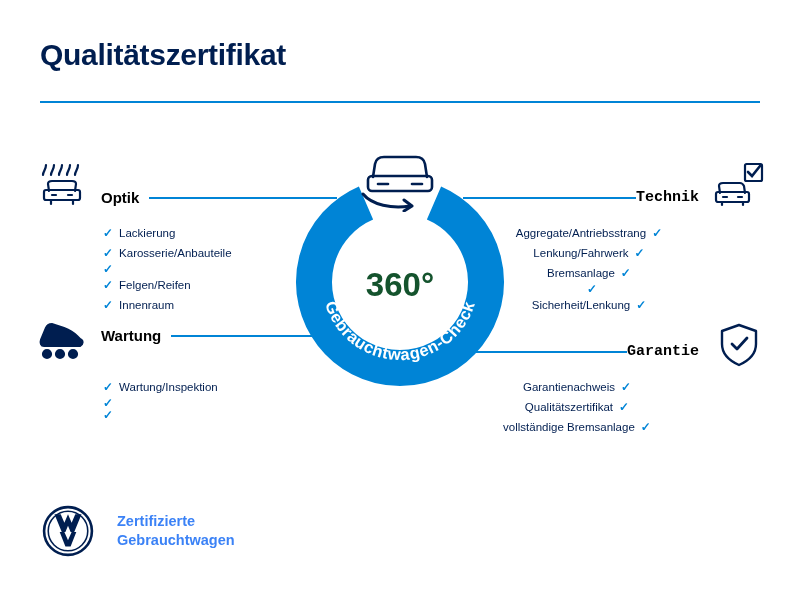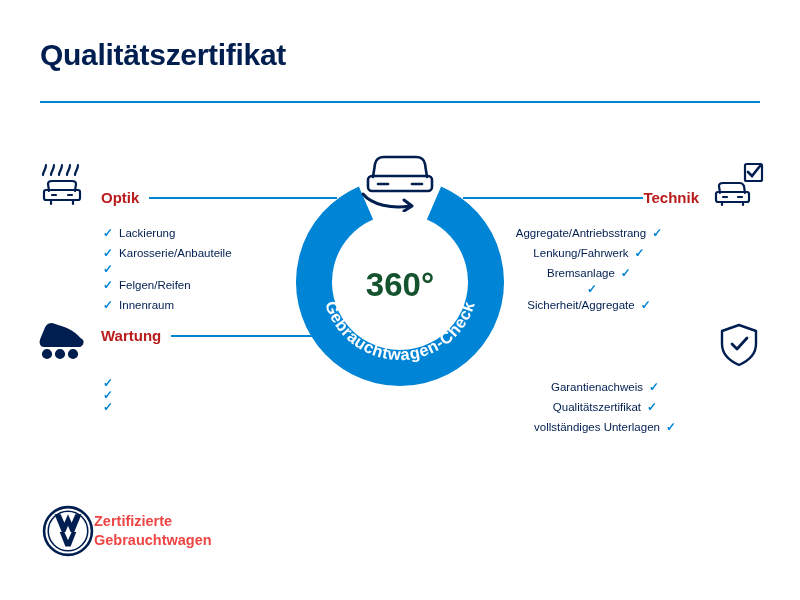--- a/index.html
+++ b/index.html
@@ -43,32 +43,32 @@
   
   .section-head {
     position: absolute;
     display: flex;
     align-items: center;
     width: 236px;
   }
   .section-head .label {
     font-size: 15px;
     font-weight: bold;
-    color: #b91c1c;
+    color: #000000;
     white-space: nowrap;
   }
   .section-head .rule {
     flex: 1 1 auto;
     height: 2px;
     background: #0084d6;
   }
   .section-head.left .label { margin-right: 10px; }
   .section-head.left .rule { margin-left: 0; }
   .section-head.right { justify-content: flex-end; }
-  .section-head.right .label { margin-left: 0; }
+  .section-head.right .label { margin-left: 0; font-family: Liberation Mono, monospace; }
 
   
   #head-optik    { left: 101px; top: 189px; }
   #head-technik  { left: 463px; top: 189px; }
   #head-wartung  { left: 101px; top: 327px; }
   #head-garantie { left: 463px; top: 343px; }
 
   
   .list {
     position: absolute;
@@ -89,21 +89,21 @@
     line-height: 1;
     font-weight: bold;
     display: inline-block;
   }
   .list.left .chk { margin-right: 6px; }
   .list.right .chk { margin-left: 6px; }
 
   #list-optik    { left: 103px; top: 223px; width: 220px; }
   #list-technik  { left: 479px; top: 223px; width: 220px; }
   #list-wartung  { left: 103px; top: 377px; width: 220px; }
-  #list-garantie { left: 495px; top: 377px; width: 220px; }
+  #list-garantie { left: 467px; top: 377px; width: 220px; }
 
   
   .icon-box {
     position: absolute;
     color: #001e50;
   }
   #icon-optik    { left: 38px;  top: 162px; }
   #icon-technik  { left: 714px; top: 162px; }
   #icon-wartung  { left: 36px;  top: 318px; }
   #icon-garantie { left: 718px; top: 322px; }
@@ -133,25 +133,25 @@
   
   .footer {
     position: absolute;
     left: 42px;
     top: 505px;
     display: flex;
     align-items: center;
   }
   .vw-logo { width: 52px; height: 52px; }
   .footer-text {
-    margin-left: 0;
+    margin-left: 23px;
     font-size: 14.5px;
     font-weight: bold;
     line-height: 19px;
-    color: #ef4444;
+    color: #3b82f6;
   }
 </style>
 </head>
 <body>
 
 <div class="page">
 
   <div class="title">Qualitätszertifikat</div>
   <div class="header-rule"></div>
 
@@ -240,52 +240,57 @@
         <span class="chk">✓</span>
       </div>
     <div class="item">
         <span>Bremsanlage</span>
         <span class="chk">✓</span>
       </div>
     <div class="item">
         <span class="chk">✓</span>
       </div>
     <div class="item">
-        <span>Sicherheit/Aggregate</span>
+        <span>Sicherheit/Lenkung</span>
         <span class="chk">✓</span>
       </div>
   </div>
 
   <div class="section-head left" id="head-wartung">
     <span class="label">Wartung</span>
     <span class="rule"></span>
   </div>
   <div class="list left" id="list-wartung">
     <div class="item">
         <span class="chk">✓</span>
-      </div>
-    <div class="item">
-        <span class="chk">✓</span>
-      </div>
-    <div class="item">
-        <span class="chk">✓</span>
-      </div>
-  </div>
-
+        <span>Wartung/Inspektion</span>
+      </div>
+    <div class="item">
+        <span class="chk">✓</span>
+      </div>
+    <div class="item">
+        <span class="chk">✓</span>
+      </div>
+  </div>
+
+  <div class="section-head right" id="head-garantie">
+    <span class="rule"></span>
+    <span class="label">Garantie</span>
+  </div>
   <div class="list right" id="list-garantie">
     <div class="item">
         <span>Garantienachweis</span>
         <span class="chk">✓</span>
       </div>
     <div class="item">
         <span>Qualitätszertifikat</span>
         <span class="chk">✓</span>
       </div>
     <div class="item">
-        <span>vollständiges Unterlagen</span>
+        <span>vollständige Bremsanlage</span>
         <span class="chk">✓</span>
       </div>
   </div>
 
   <div class="center-graphic">
     <svg class="ring-svg" width="216" height="216" viewBox="0 0 216 216">
       <defs>
         <path id="ringtext" d="M 30 108 A 78 78 0 1 0 186 108" fill="none"></path>
       </defs>
 

